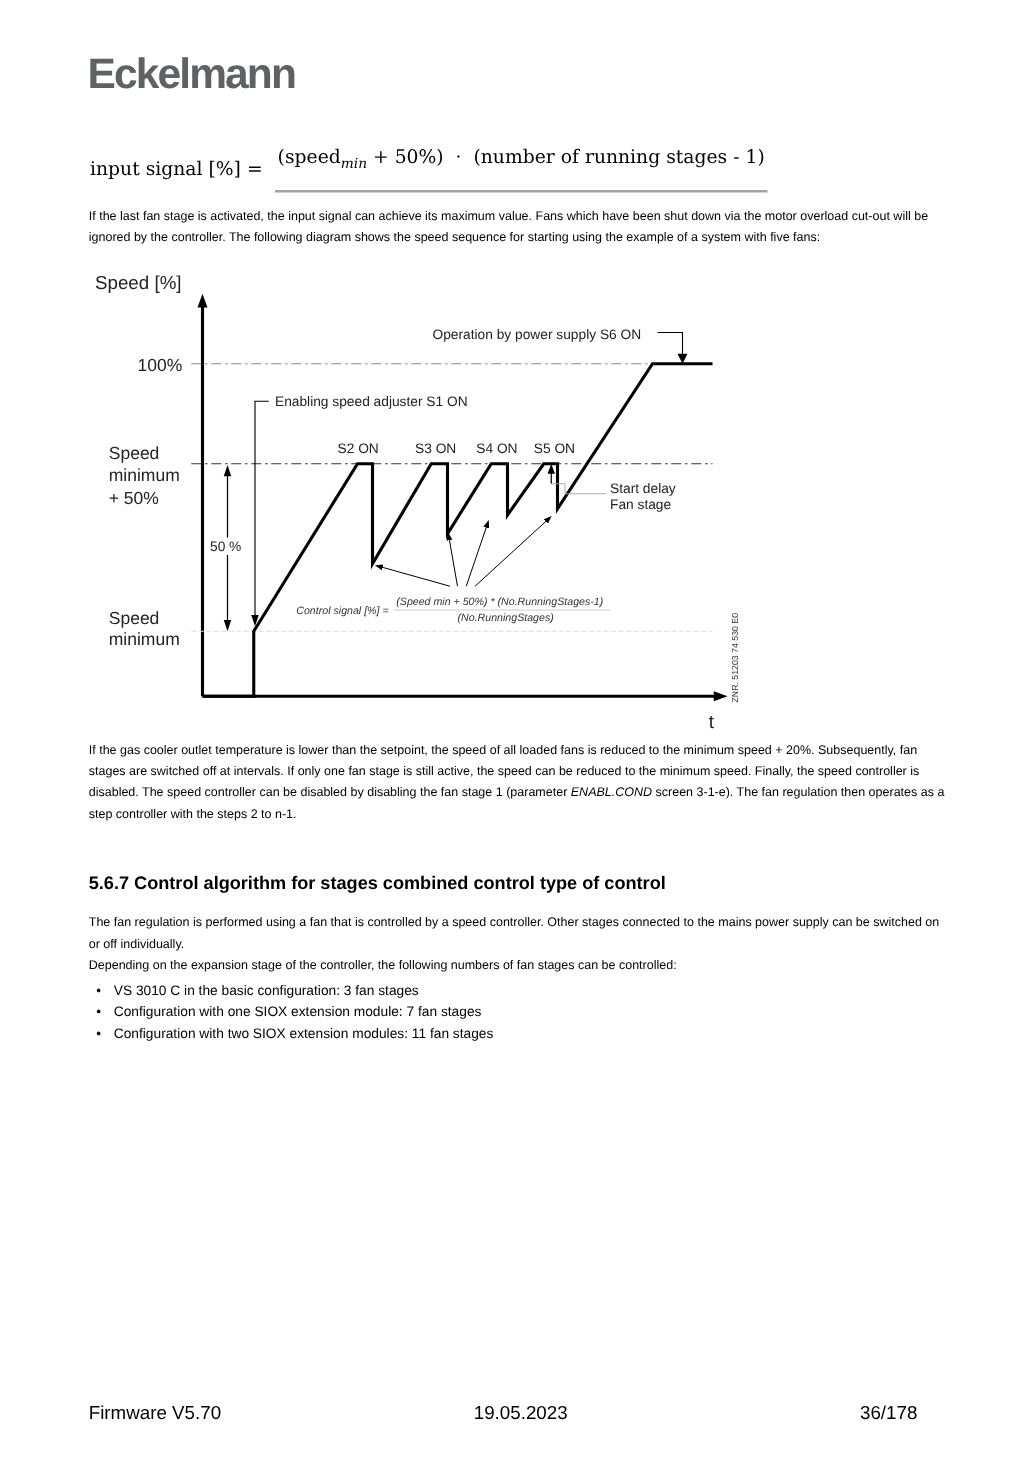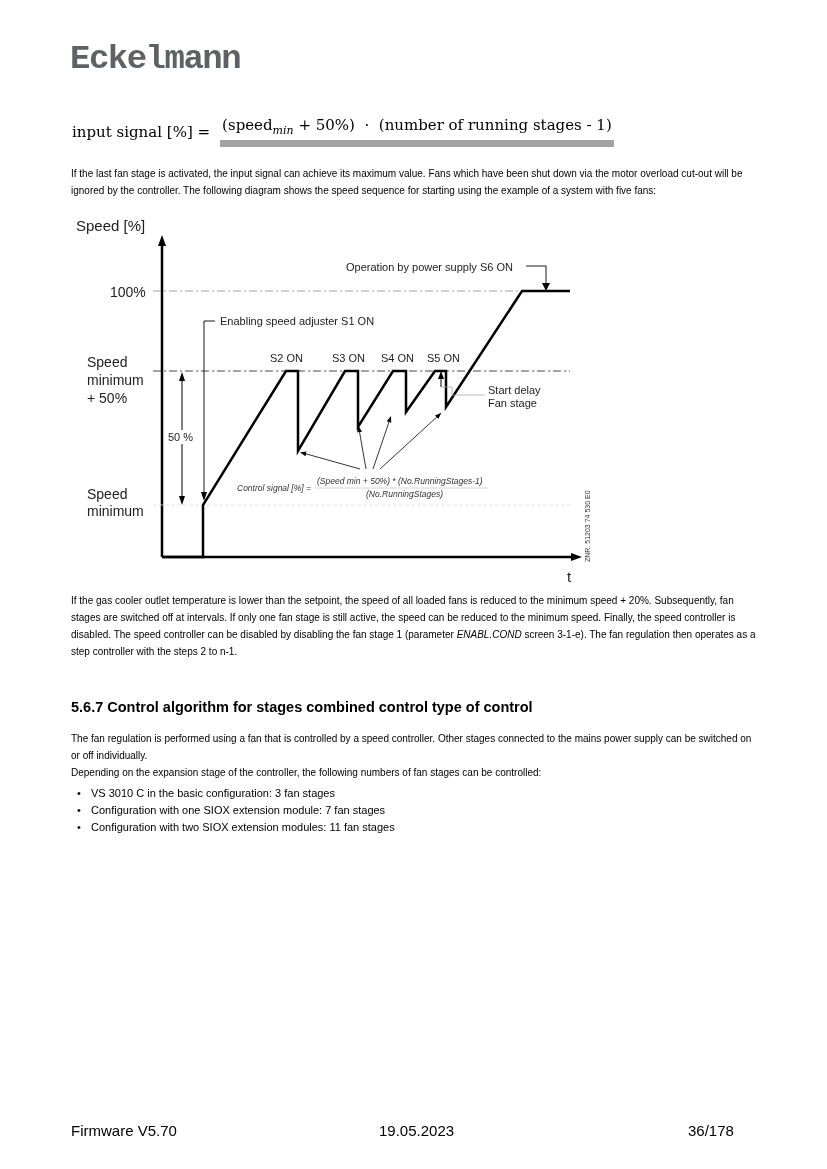--- a/index.html
+++ b/index.html
@@ -1,24 +1,24 @@
 <!DOCTYPE html>
 <html><head>
 <meta charset="utf-8">
 <style>
   html, body { margin: 0; padding: 0; background: #ffffff; }
   body { width: 827px; height: 1169px; position: relative; overflow: hidden;
          font-family: "Liberation Sans", sans-serif; color: #000; }
-  .logo { position: absolute; left: 70px; top: 40px; font-family: Liberation Mono, monospace;
+  .logo { position: absolute; left: 70px; top: 40px; font-family: Liberation Sans, sans-serif;
           font-weight: bold; font-size: 34px; letter-spacing: -1.5px; color: #5e6264; }
   .formula { position: absolute; left: 72px; top: 116px; font-family: "DejaVu Serif", serif;
              font-size: 15px; display: flex; align-items: center; }
   .formula .lhs { margin-right: 6px; }
   .frac { display: inline-flex; flex-direction: column; align-items: center; margin-left: 4px; }
-  .frac .num { padding: 0 2px 3px 2px; border-bottom: 7px solid #a3a3a3; }
+  .frac .num { padding: 0 2px 15px 2px; border-bottom: 2px solid #a3a3a3; }
   .frac .den { padding-top: 3px; }
   .frac sub { font-style: italic; font-size: 11px; }
   .para { position: absolute; left: 71px; width: 690px; font-size: 10px; line-height: 17px; }
   .para i { font-style: italic; }
   h3 { position: absolute; left: 71px; top: 699px; margin: 0; font-size: 14.5px; font-weight: bold; }
   ul.bullets { position: absolute; left: 71px; top: 785px; margin: 0; padding: 0; list-style: none;
                font-size: 11px; line-height: 17px; }
   ul.bullets li::before { content: "\2022"; display: inline-block; width: 20px; text-indent: 6px; }
   .footer { position: absolute; top: 1122px; font-size: 15px; }
   svg.diagram { position: absolute; left: 60px; top: 215px; }

